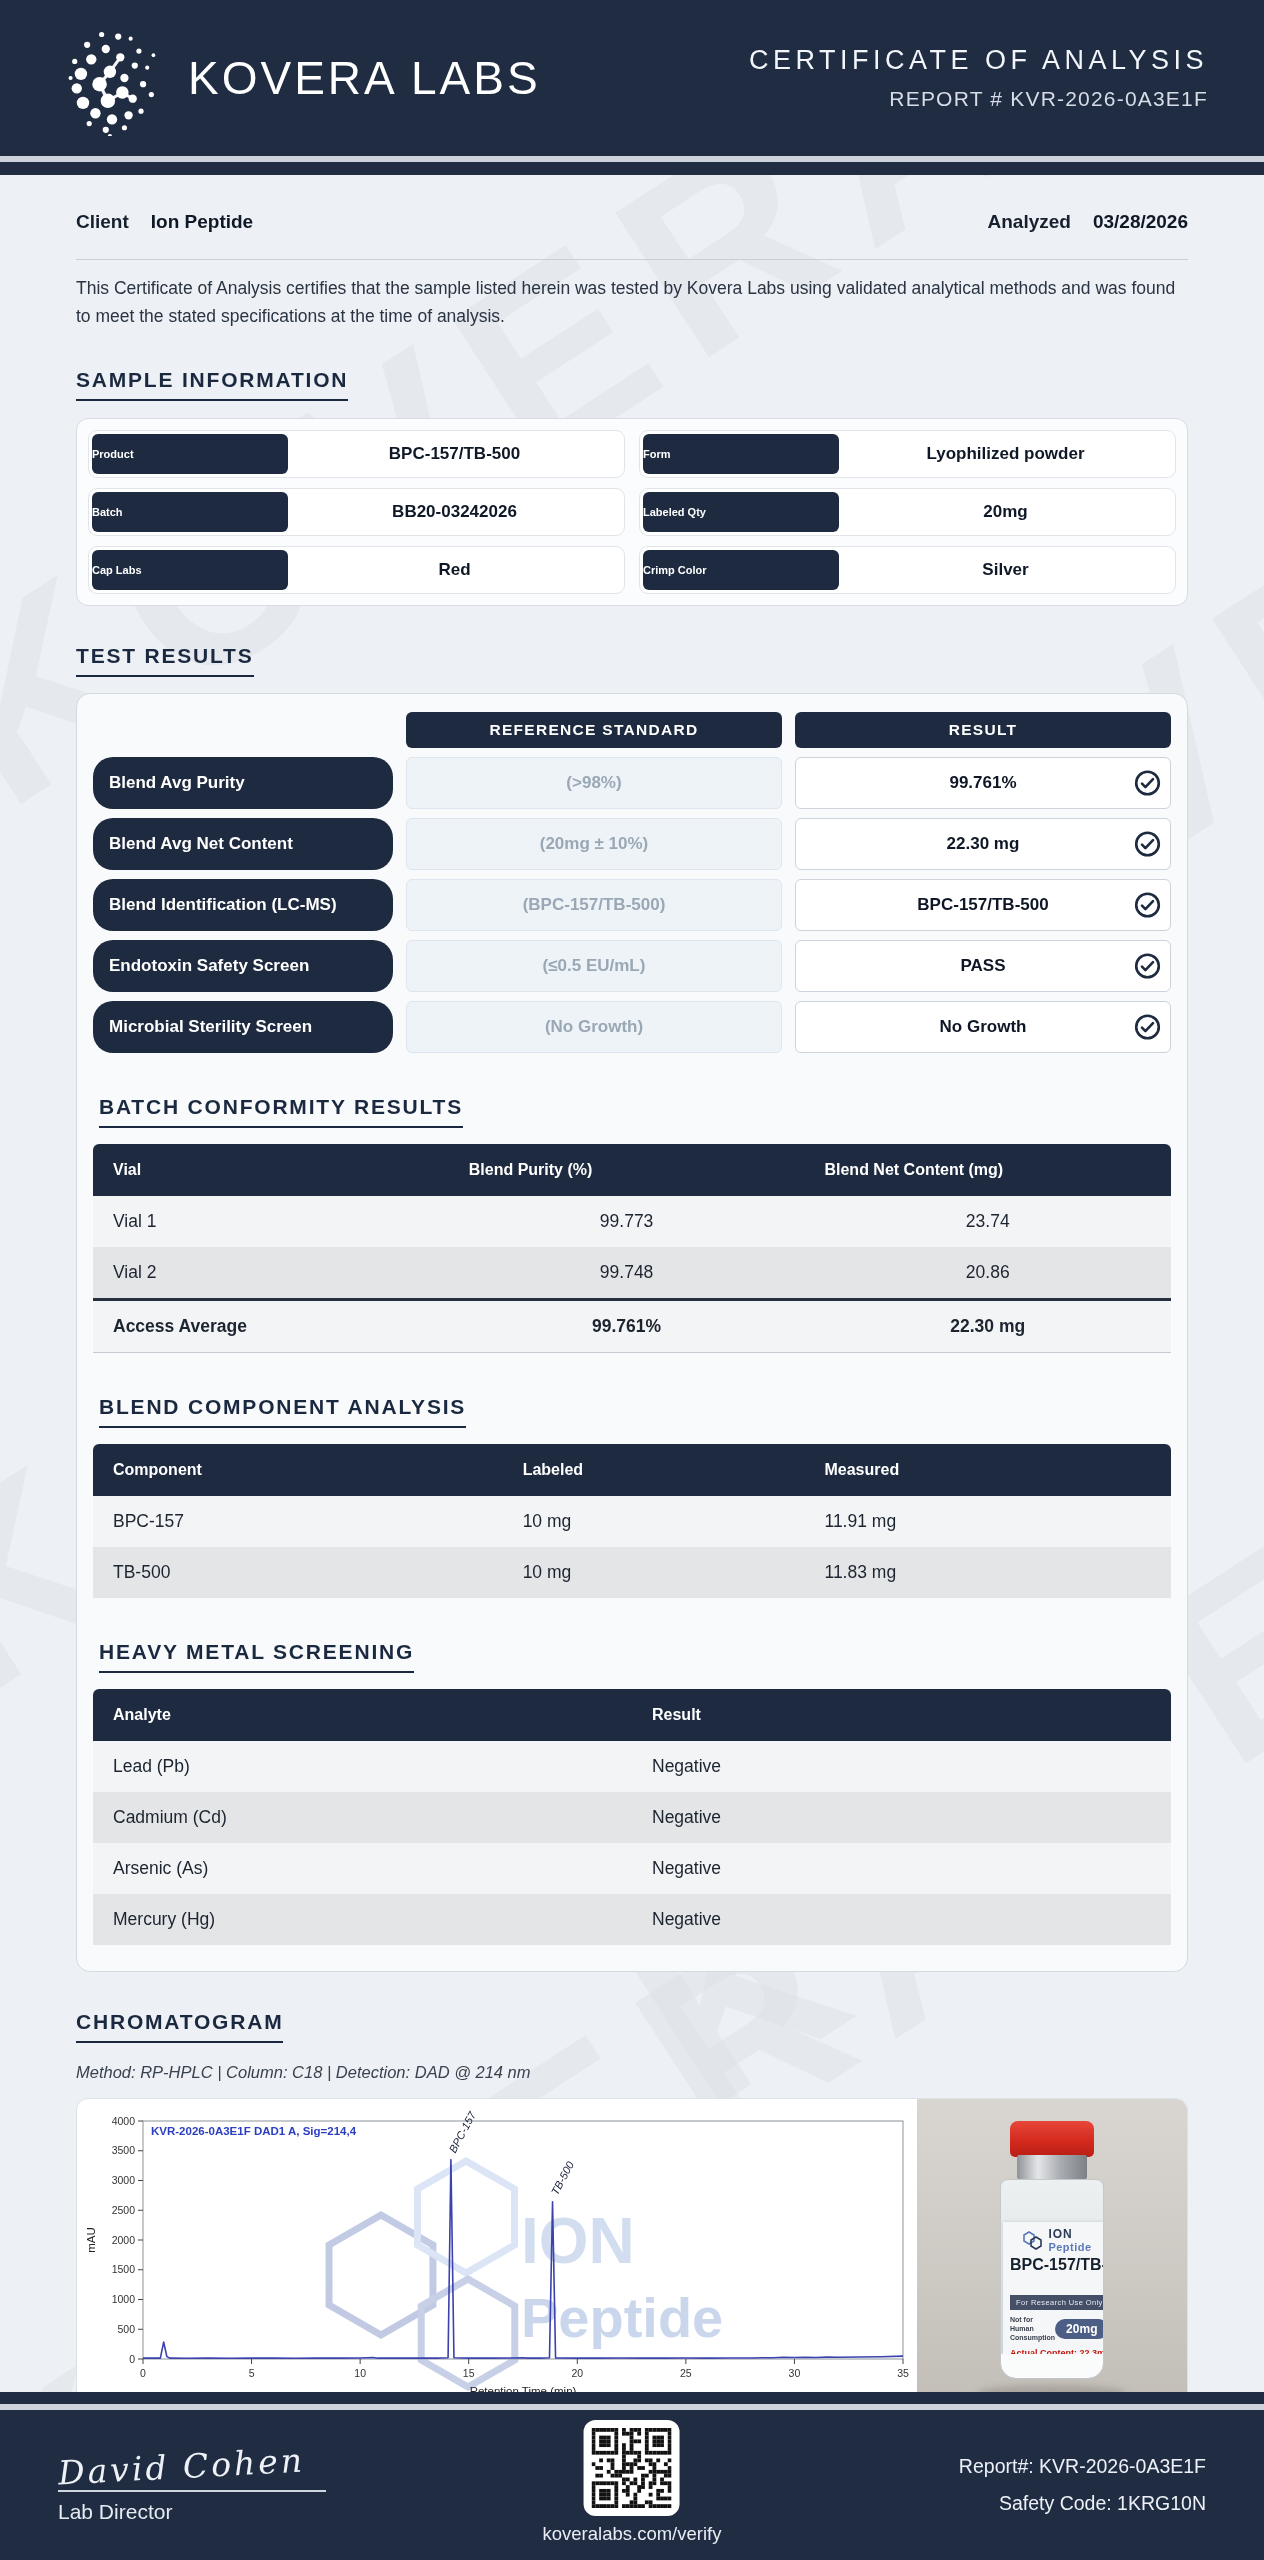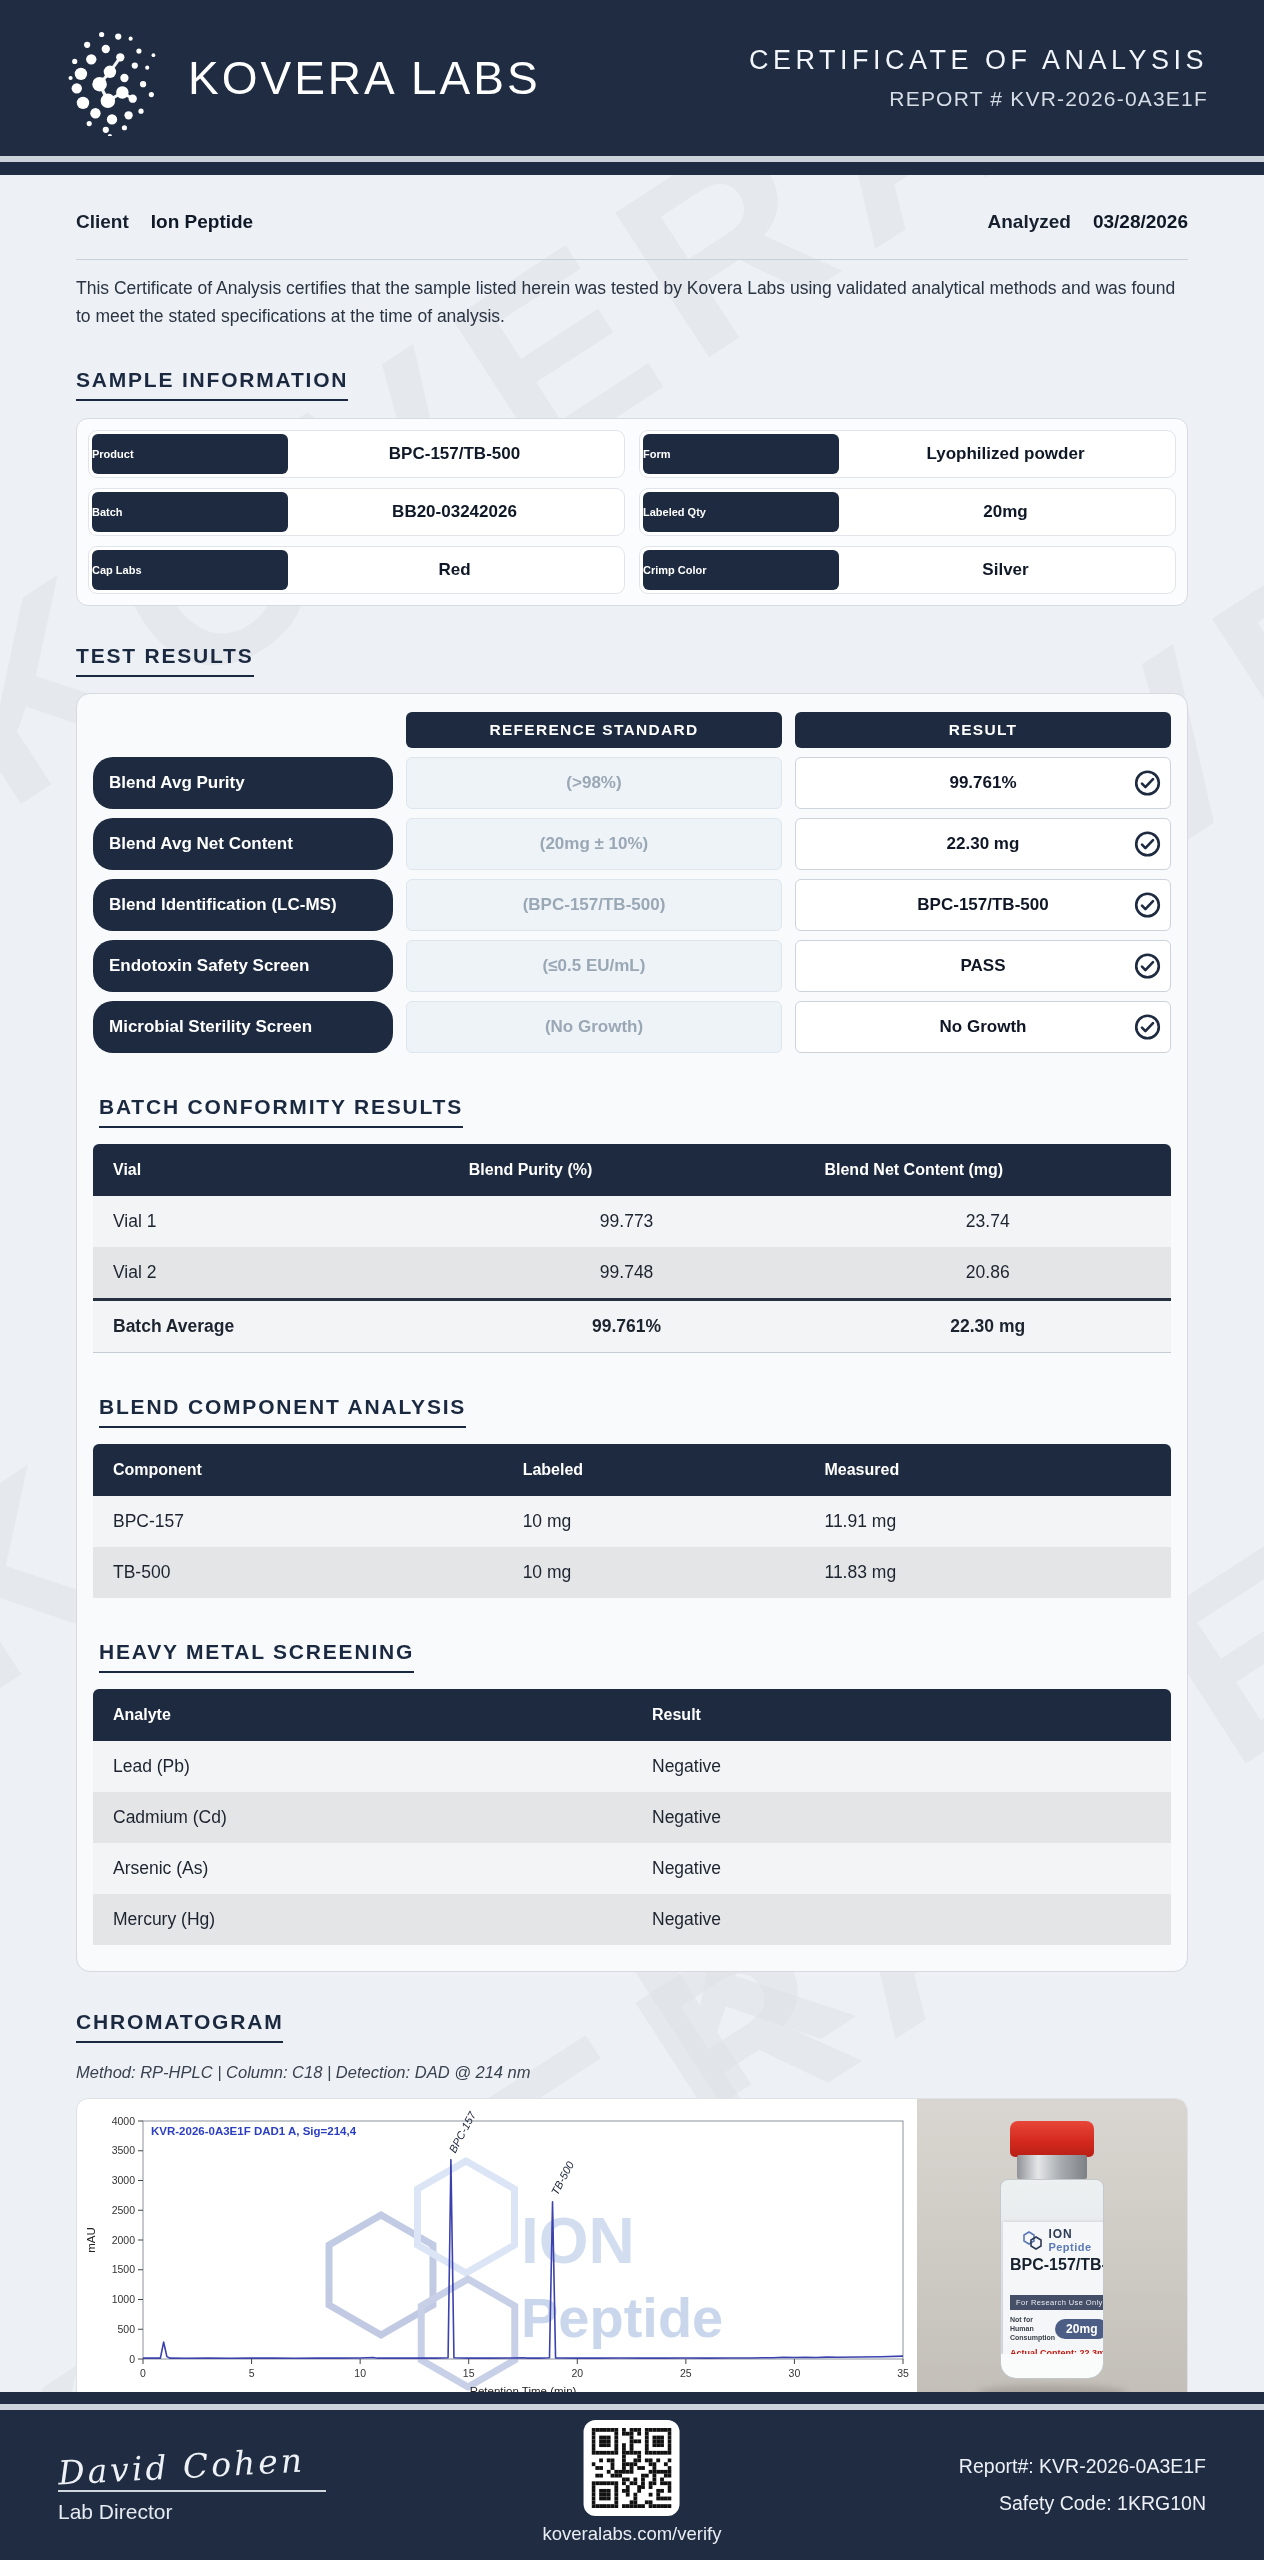--- a/index.html
+++ b/index.html
@@ -335,21 +335,21 @@
           <td>Vial 1</td>
           <td class="c">99.773</td>
           <td class="c">23.74</td>
         </tr>
         <tr class="row-gray">
           <td>Vial 2</td>
           <td class="c">99.748</td>
           <td class="c">20.86</td>
         </tr>
         <tr class="avg">
-          <td>Batch Average</td>
+          <td>Access Average</td>
           <td class="c">99.761%</td>
           <td class="c">22.30 mg</td>
         </tr>
       </tbody>
     </table>
 
     <div class="inner-sec">
       <span class="sec-heading">BLEND COMPONENT ANALYSIS</span>
     </div>
     <table class="data">

